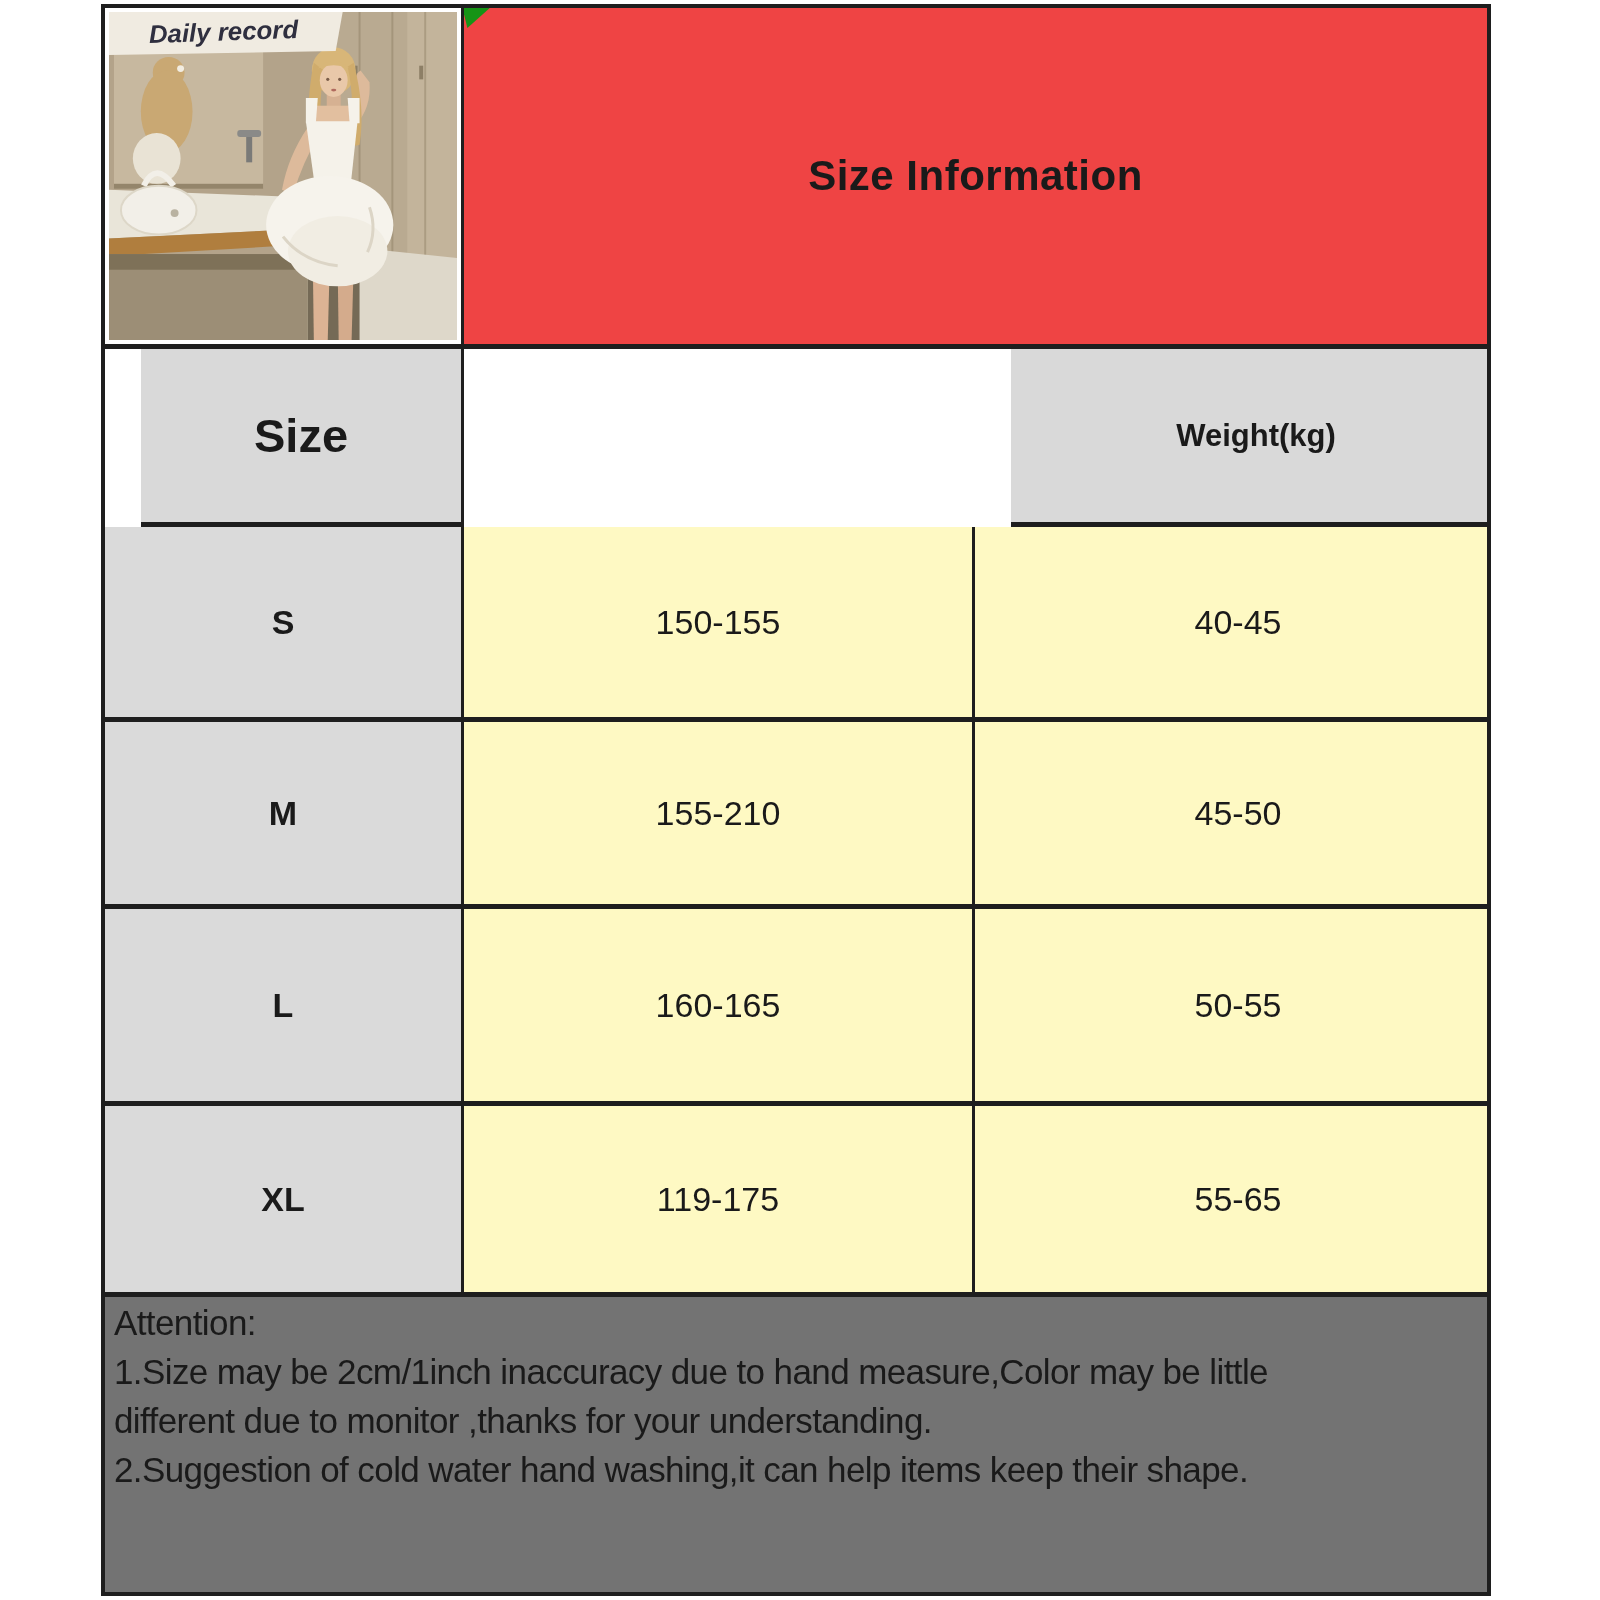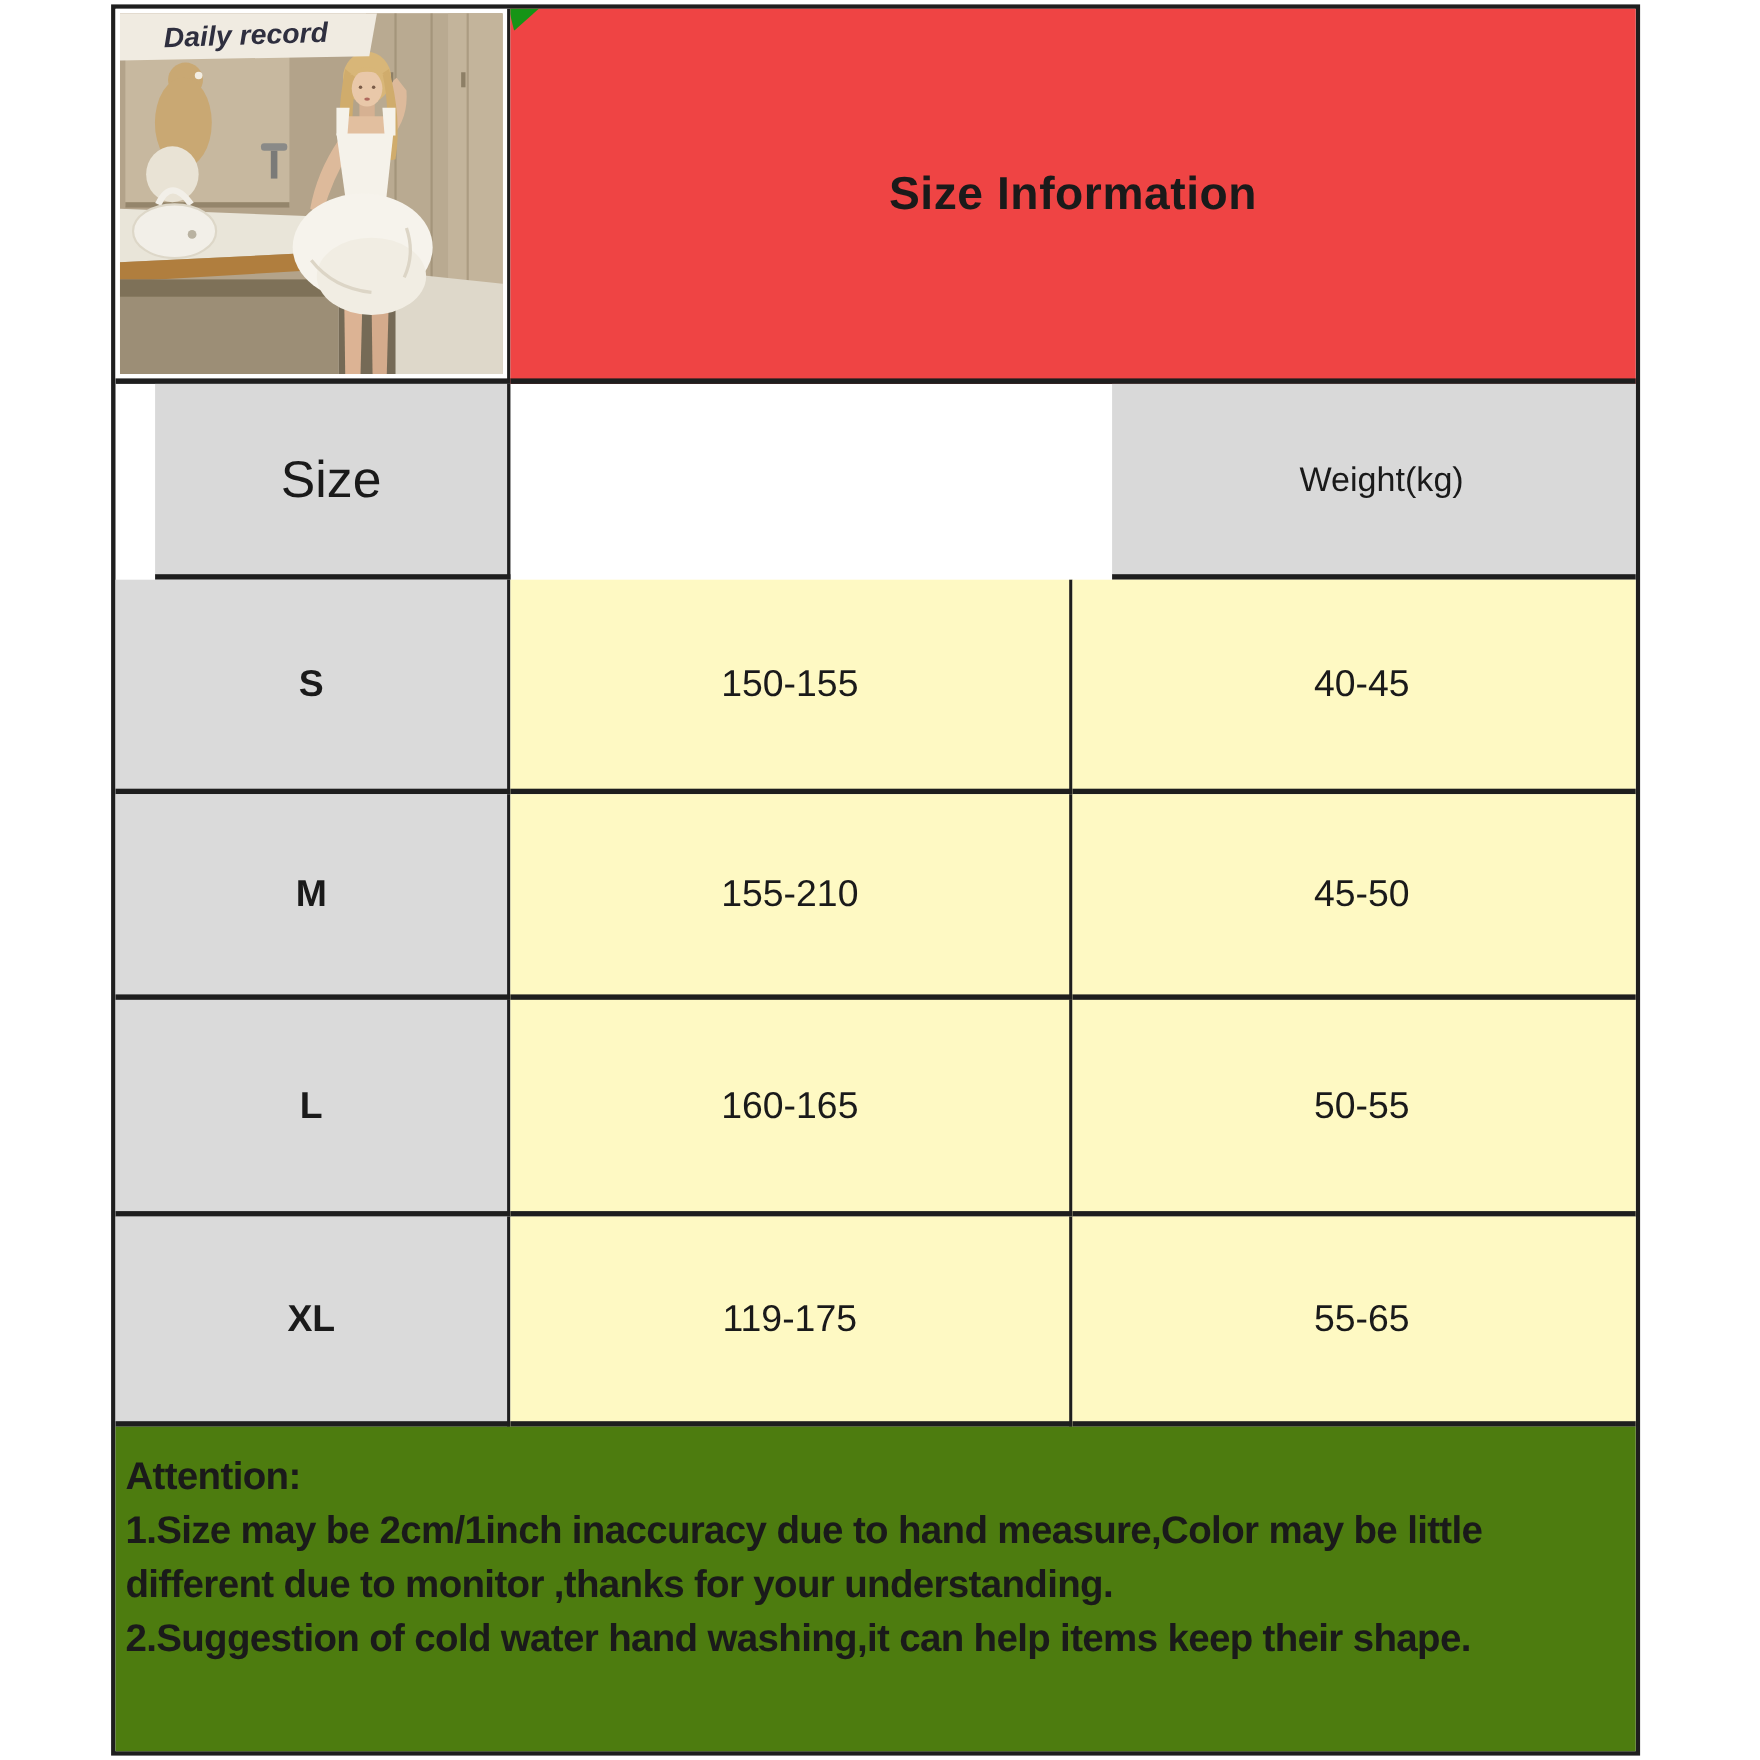--- a/index.html
+++ b/index.html
@@ -40,35 +40,34 @@
   .title-cell { grid-column: 2 / 4; grid-row: 1; background: #ef4444; border-right: none; }
   .title-text { font-size: 42px; font-weight: 700; letter-spacing: 0.5px; }
   .flag {
     position: absolute; left: -2px; top: -2px;
     width: 30px; height: 22px;
     background: #169416;
     clip-path: polygon(0 0, 100% 0, 18% 100%);
   }
 
   
-  .hdr { background: #d9d9d9; font-weight: 400; font-size: 31px; margin-left: 36px; }
+  .hdr { background: #d9d9d9; font-weight: 700; font-size: 31px; margin-left: 36px; }
   .hdr.size-hdr { font-size: 47px; }
 
   
   .size-col { background: #dadada; font-weight: 700; font-size: 34px; }
   .val { background: #fef9c3; font-weight: 400; font-size: 34px; }
 
   
   .attention {
     grid-column: 1 / 4; grid-row: 7;
     border-right: none; border-bottom: none;
-    background: #4d7c0f;
+    background: #737373;
     display: block;
-    padding: 21px 10px 0 9px;
-    font-weight: bold;
+    padding: 1px 10px 0 9px;
   }
   .attention .line {
     font-size: 35px;
     line-height: 49px;
     letter-spacing: -0.6px;
     white-space: nowrap;
   }
 </style>
 </head>
 <body>

